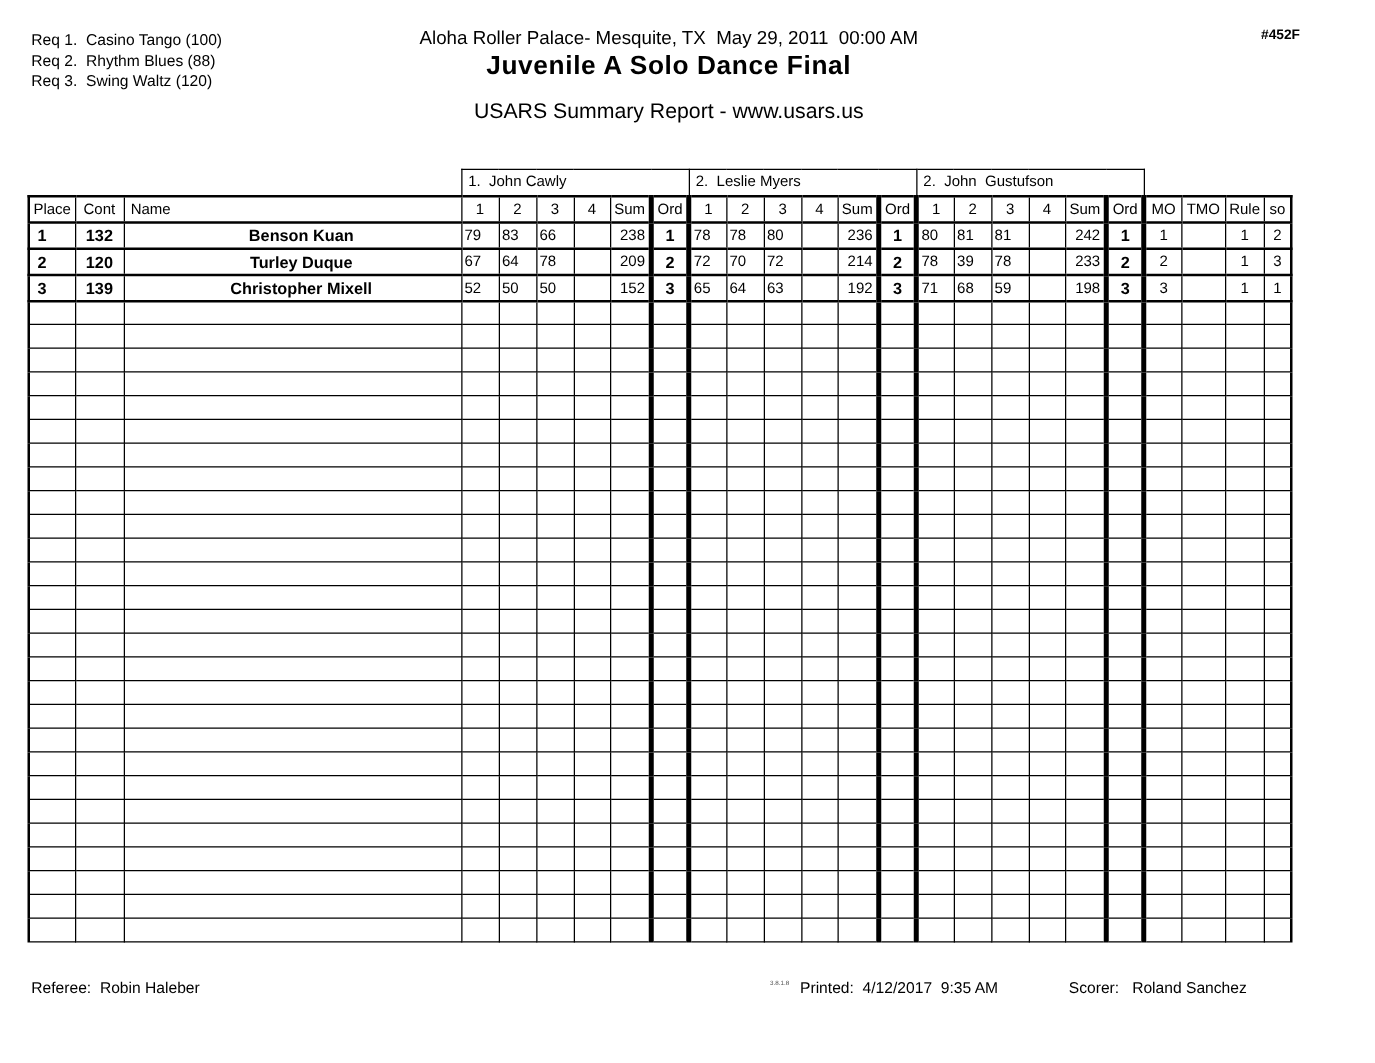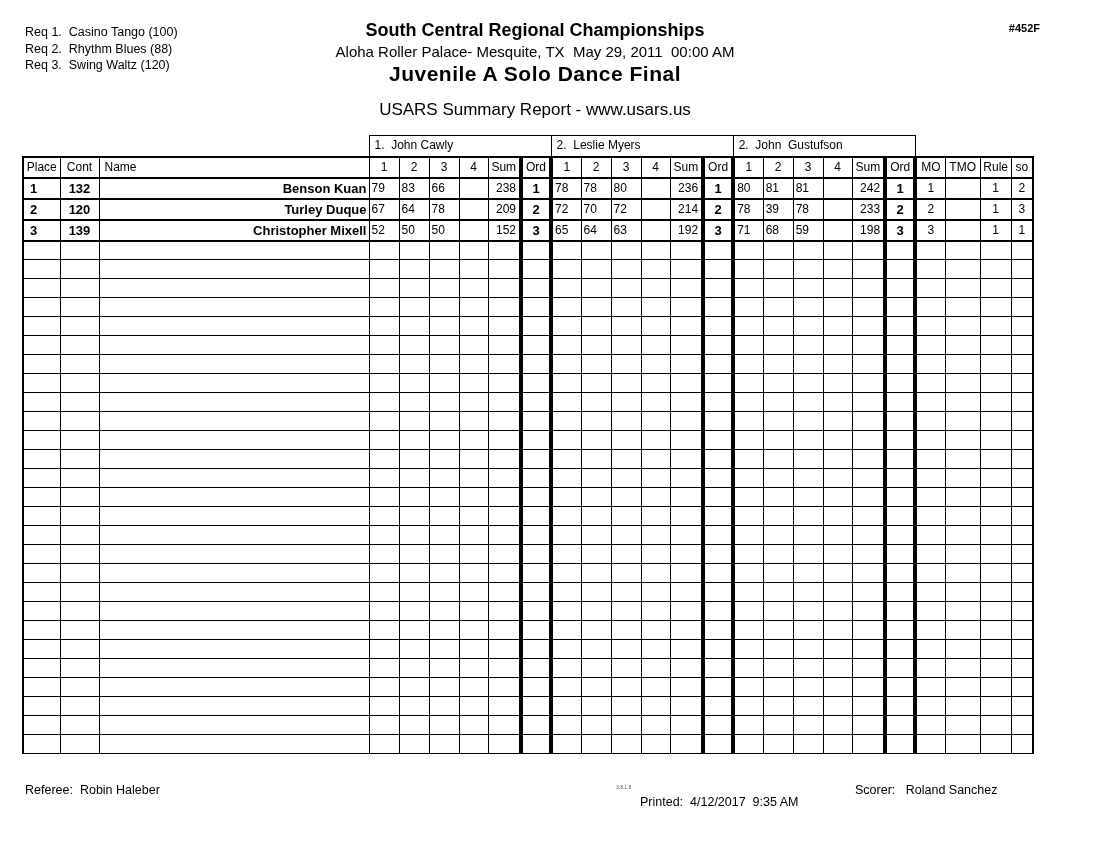--- a/index.html
+++ b/index.html
@@ -32,44 +32,43 @@
   td.nob { border:none; background:transparent; }
   td.jbox { border:1px solid #000; text-align:left; padding-left:5px; white-space:pre; }
   tr.head-row th { border-top:2px solid #000; }
   th.h-name { text-align:left; padding-left:5px; }
   .first { border-left:2px solid #000; }
   .last  { border-right:2px solid #000; }
   .thick { border-left:4px solid #000; border-right:4px solid #000; }
   tr.data-row td { border-top-width:2px; border-bottom-width:2px; }
   .c-place { font-weight:bold; font-size:13px; text-align:left; padding-left:6px; }
   .c-cont  { font-weight:bold; font-size:13px; text-align:center; }
-  .c-name  { font-weight:bold; font-size:13px; text-align:right; padding-left:16px; }
+  .c-name  { font-weight:bold; font-size:13px; text-align:center; padding-left:16px; }
   .c-score { text-align:left; }
   .c-sum   { text-align:right; padding-right:3px; }
   .c-ord   { font-weight:bold; font-size:13px; text-align:center; }
   .c-mo,.c-rule,.c-so { text-align:center; }
 
   
   .foot { position:absolute; top:783px; font-size:12.5px; }
   .f-referee { left:25px; }
   .f-version { left:616px; top:784px; font-size:5px; color:#555; }
-  .f-printed { left:640px;margin-top:12px; }
+  .f-printed { left:640px; }
   .f-scorer  { left:855px;text-align:right; }
 </style>
 </head>
 <body>
 
 <div class="reqs">
   <div class="pre">Req 1.  Casino Tango (100)</div>
   <div class="pre">Req 2.  Rhythm Blues (88)</div>
   <div class="pre">Req 3.  Swing Waltz (120)</div>
 </div>
 
 <div class="hdr">
-  <div class="title pre">South Central Regional Championships</div>
   <div class="venue pre">Aloha Roller Palace- Mesquite, TX  May 29, 2011  00:00 AM</div>
   <div class="event pre">Juvenile A Solo Dance Final</div>
   <div class="report pre">USARS Summary Report - www.usars.us</div>
 </div>
 
 <div class="docnum">#452F</div>
 
 <div class="tablewrap">
 <table>
   <colgroup>

